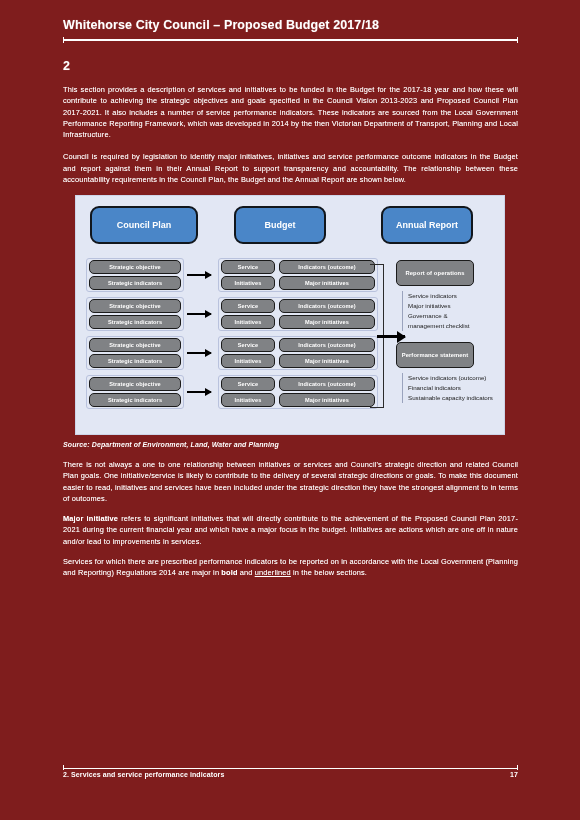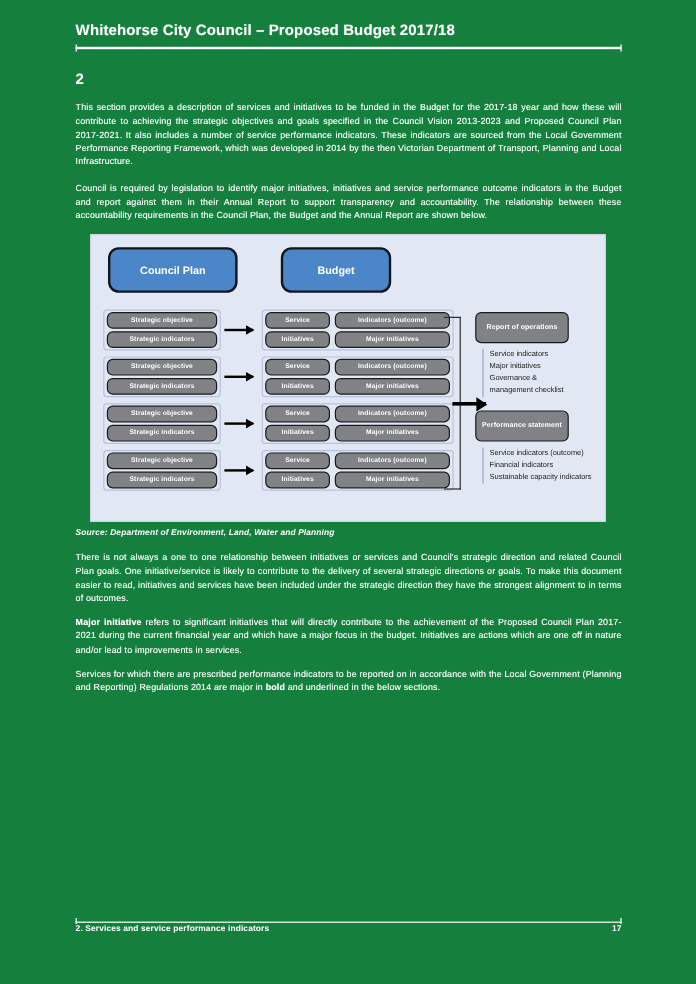--- a/index.html
+++ b/index.html
@@ -14,21 +14,21 @@
     position: relative;
     overflow: hidden;
     font-family: "Liberation Sans", sans-serif;
     color: #ffffff;
   }
 
   
   .page {
     position: absolute;
     inset: 0;
-    background: #15803d;
+    background: #7f1d1d;
   }
 
   .content {
     position: absolute;
     left: 63px;
     top: 18px;
     width: 455px;
   }
 
   
@@ -75,21 +75,21 @@
     font-size: 7.4px;
     line-height: 1.52;
     text-align: justify;
     color: #ffffff;
     letter-spacing: 0.15px;
     text-shadow: 0 0 0.6px rgba(255,255,255,0.5);
   }
   p.body.tight { margin-top: 9px; }
   .it { }
   .bd { font-weight: bold; }
-  .ul { }
+  .ul { text-decoration: underline; }
 
   
   .source-caption {
     margin-top: 6px;
     font-size: 7px;
     font-style: italic;
     font-weight: bold;
     color: #ffffff;
     letter-spacing: 0.1px;
   }
@@ -240,20 +240,23 @@
 
     <div class="diagram">
       <div class="diagram-inner">
 
         <div class="blue-box" style="left:14px; top:10px; width:108px; height:38px;">
           <span>Council Plan</span>
         </div>
         <div class="blue-box" style="left:158px; top:10px; width:92px; height:38px;">
           <span>Budget</span>
         </div>
+        <div class="blue-box" style="left:305px; top:10px; width:92px; height:38px;">
+          <span>Annual Report</span>
+        </div>
 
         <div class="grp-frame" style="left:10px; top:62px; width:98px; height:34px;"></div>
         <div class="grey-box" style="left:13px; top:64px; width:92px; height:14px;">
           <span>Strategic objective</span>
         </div>
         <div class="grey-box" style="left:13px; top:80px; width:92px; height:14px;">
           <span>Strategic indicators</span>
         </div>
 
         <div class="grp-frame" style="left:10px; top:101px; width:98px; height:34px;"></div>

